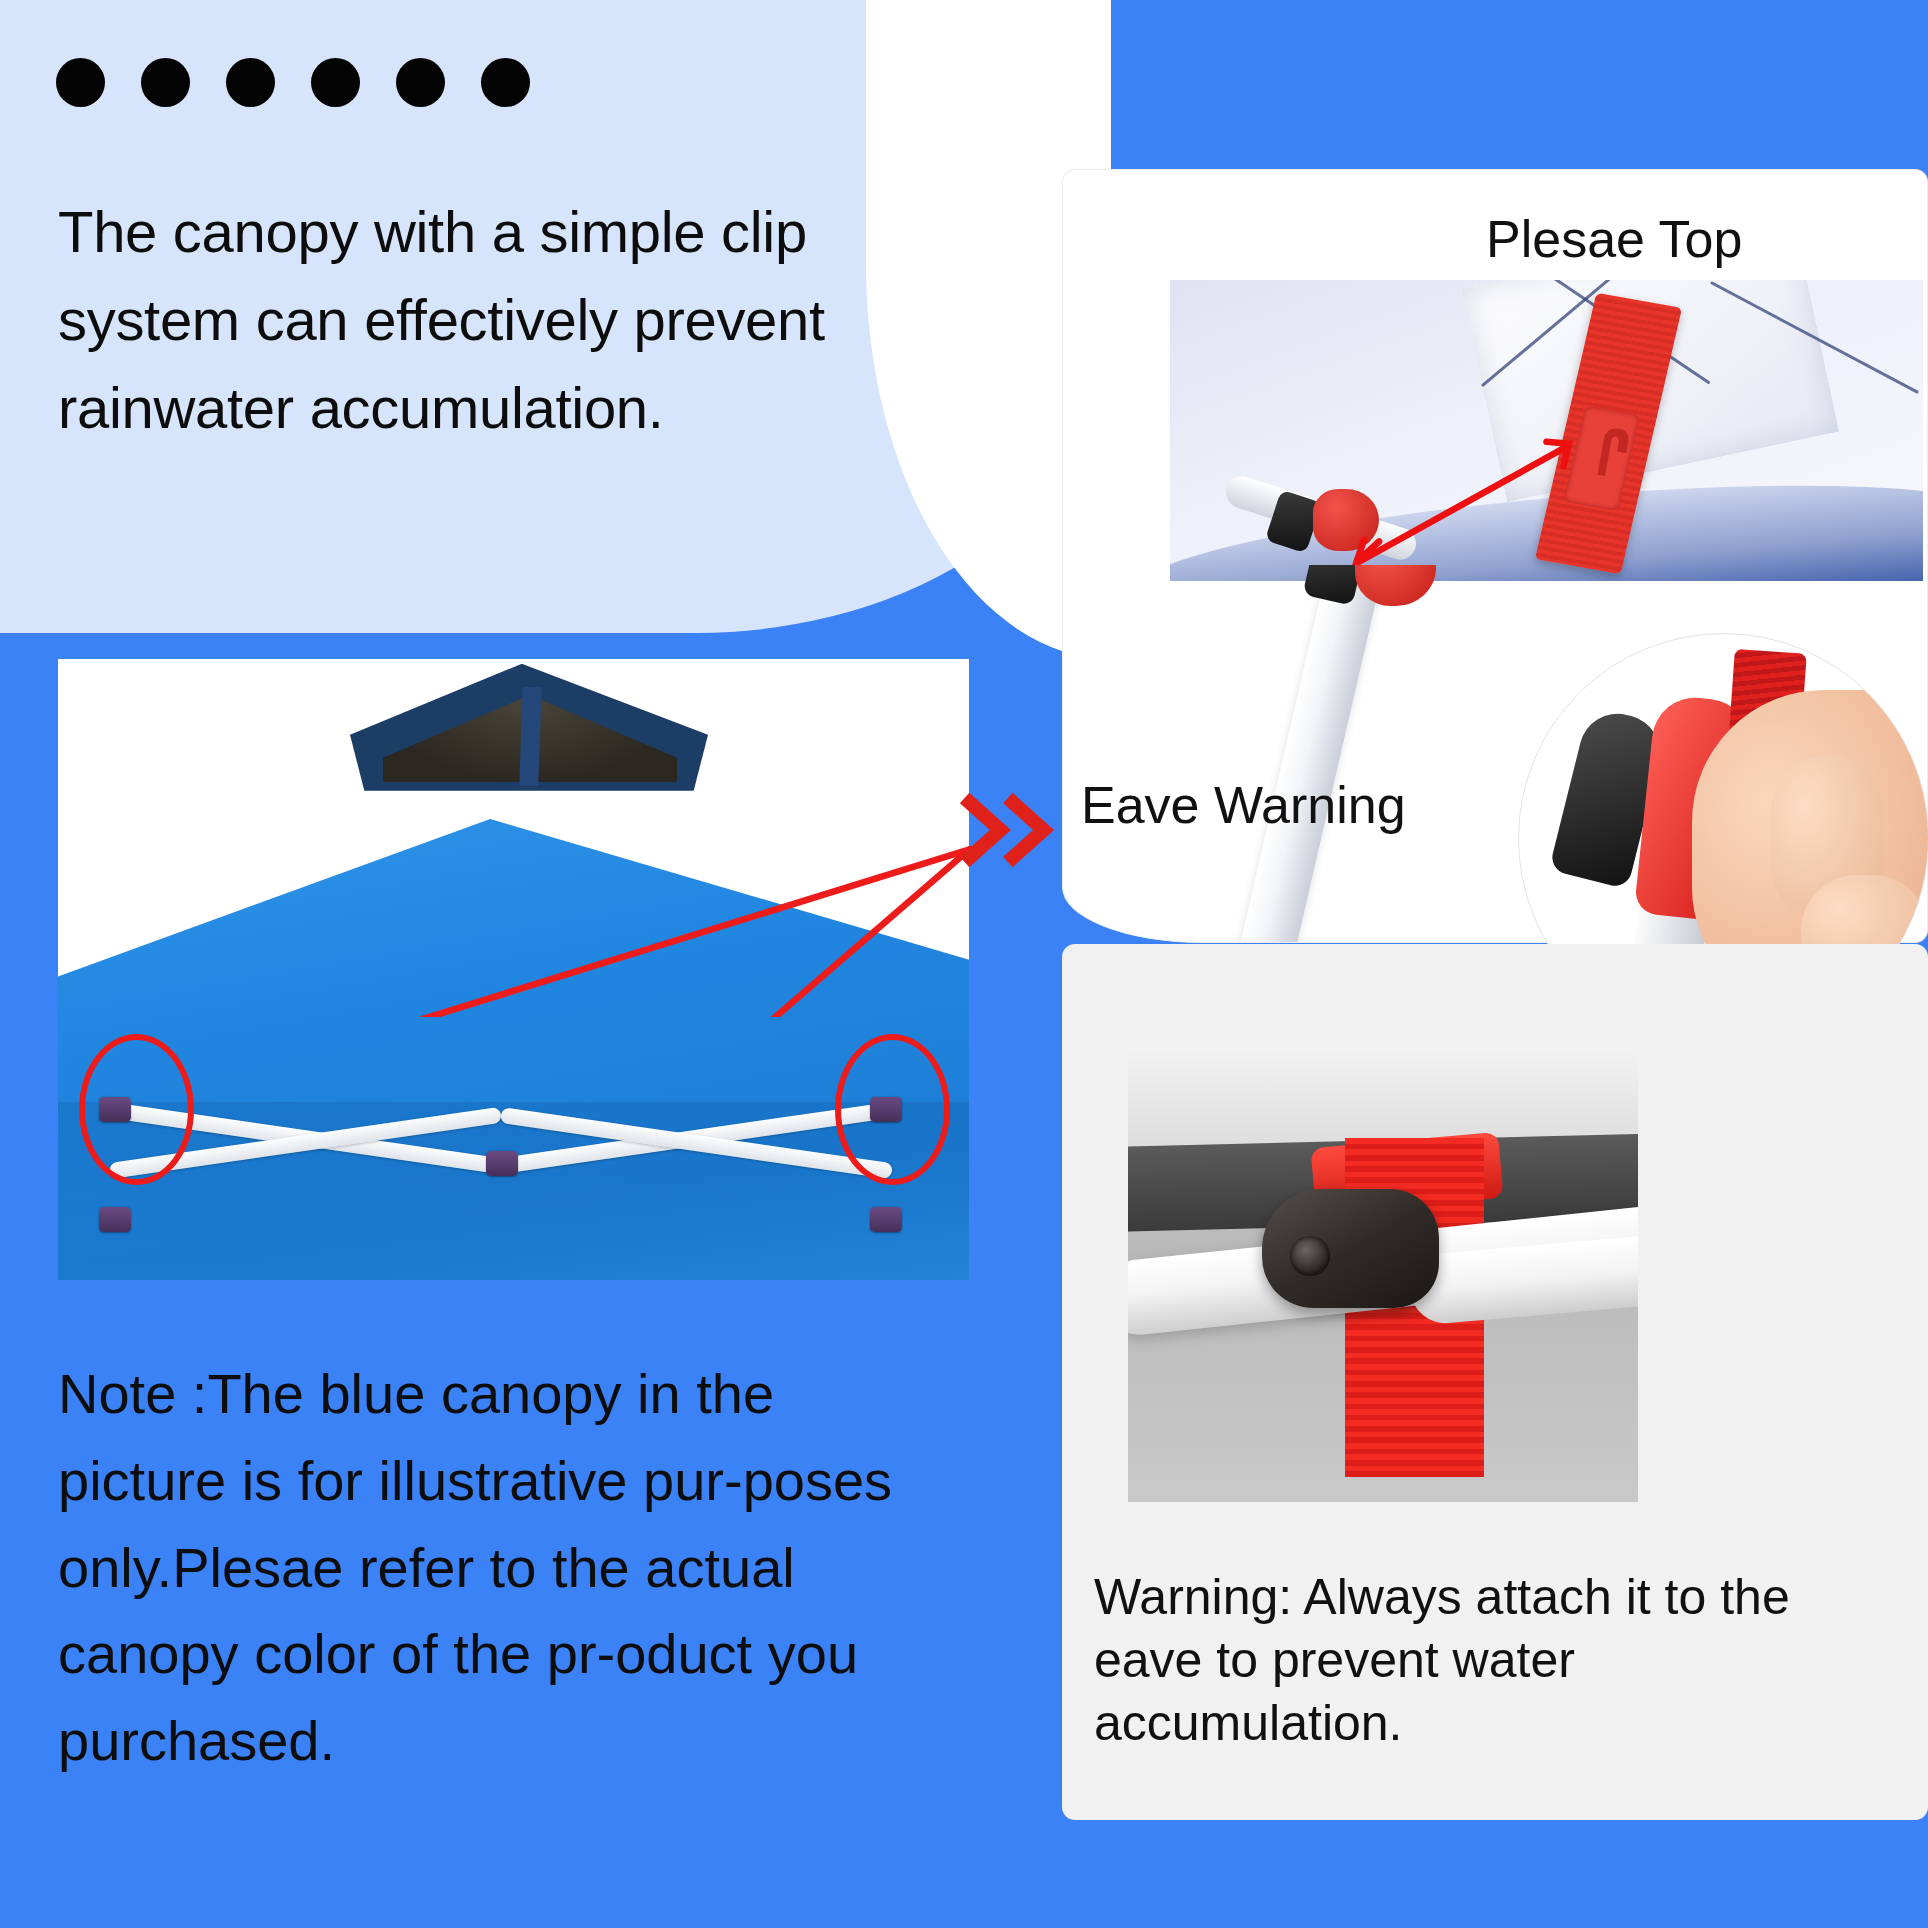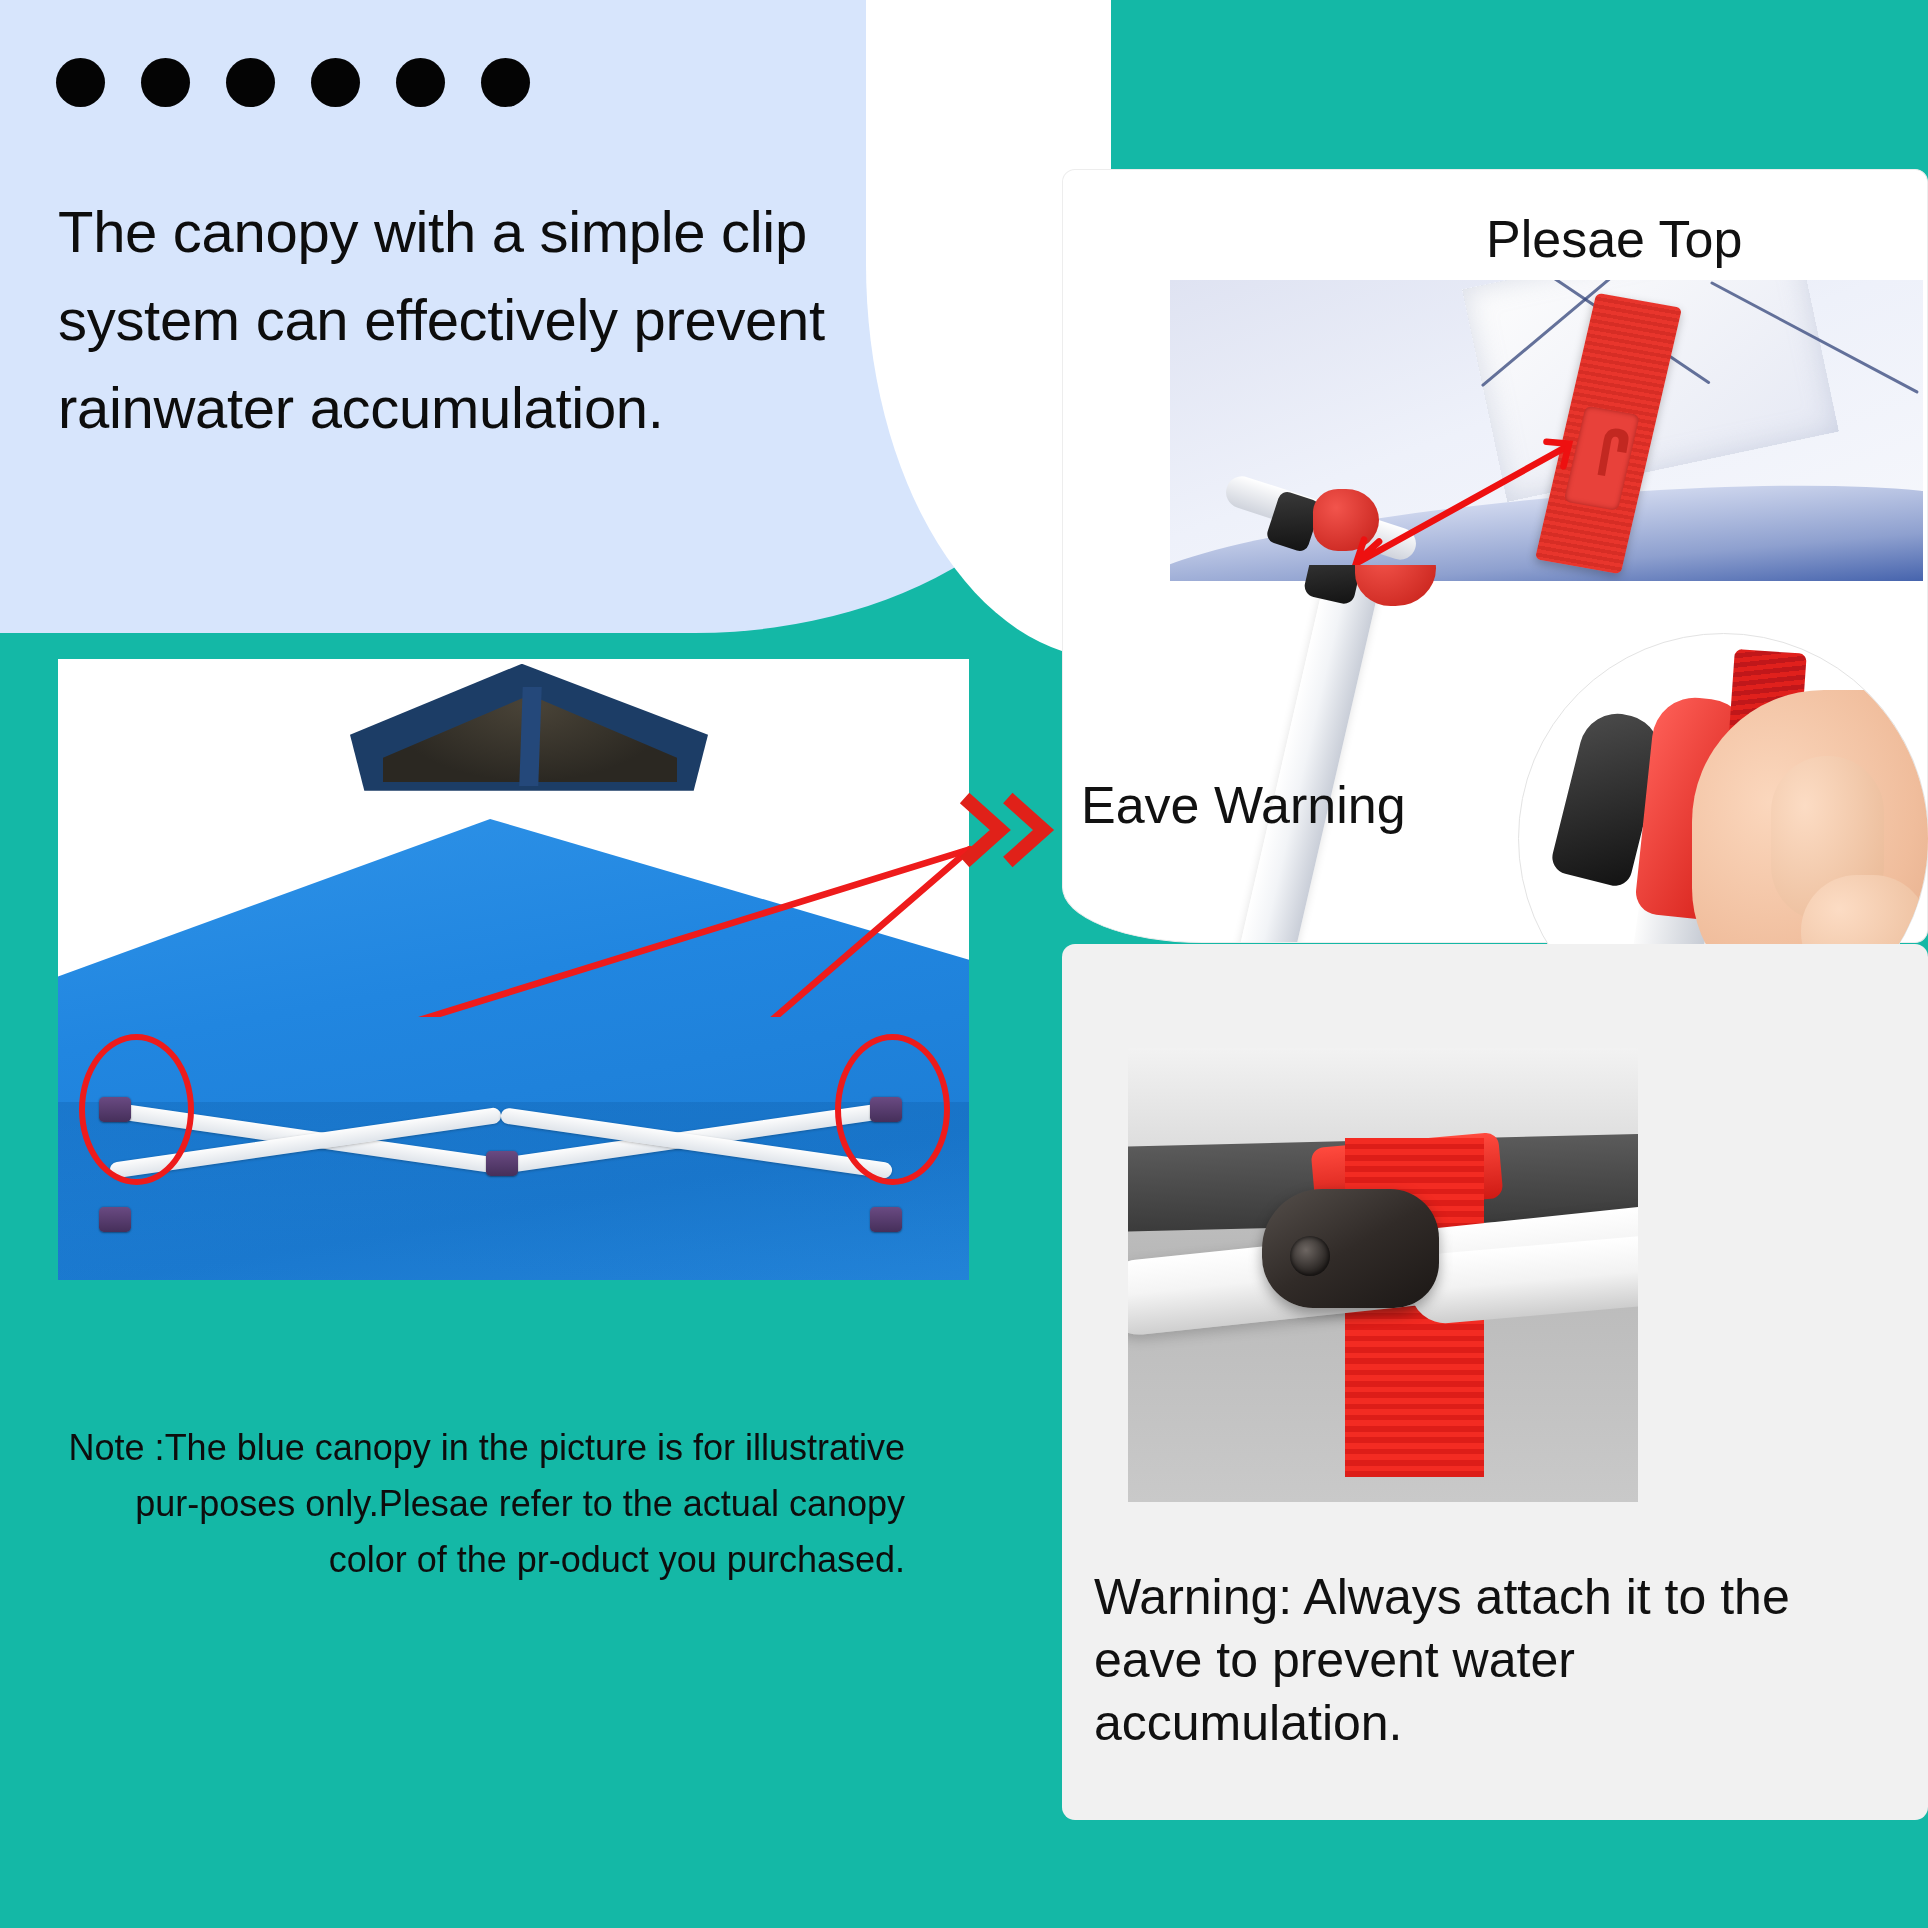--- a/index.html
+++ b/index.html
@@ -2,21 +2,21 @@
 <html style="font-size:15px"><head>
 <meta charset="utf-8">
 <style>
   * { box-sizing: border-box; margin: 0; padding: 0; }
   html, body {
     width: 1928px; height: 1928px;
     background: #ffffff;
     font-family: "Liberation Sans", sans-serif;
     overflow: hidden;
   }
-  #stage { position: relative; width: 1928px; height: 1928px; background: #14b8a6; }
+  #stage { position: relative; width: 1928px; height: 1928px; background: #3b82f6; }
 
   
   #blue-panel {
     position: absolute; left: 0; top: 0;
     width: 1100px; height: 633px;
     background: #d7e5fc;
     border-bottom-right-radius: 405px 282px;
   }
   #blue-panel-mask {
     
@@ -32,22 +32,22 @@
   .dot { width: 49px; height: 49px; border-radius: 50%; background: #040404; }
 
   #headline {
     position: absolute; left: 58px; top: 188px; width: 791px;
     font-size: 58px; line-height: 1.52; color: #0d0d0d;
     font-weight: 400; letter-spacing: -0.3px;
   }
 
   
   #note-text {
-    position: absolute; left: 58px; top: 1420px; width: 847px;
-    font-size: 36px; line-height: 1.55; color: #0d0d0d; text-align: right;
+    position: absolute; left: 58px; top: 1351px; width: 847px;
+    font-size: 56px; line-height: 1.55; color: #0d0d0d;
   }
 
   
   #canopy-photo {
     position: absolute; left: 58px; top: 659px;
     width: 911px; height: 621px;
     overflow: hidden; background: #ffffff;
   }
   .tent-body {
     position: absolute; left: -28px; top: 160px;

